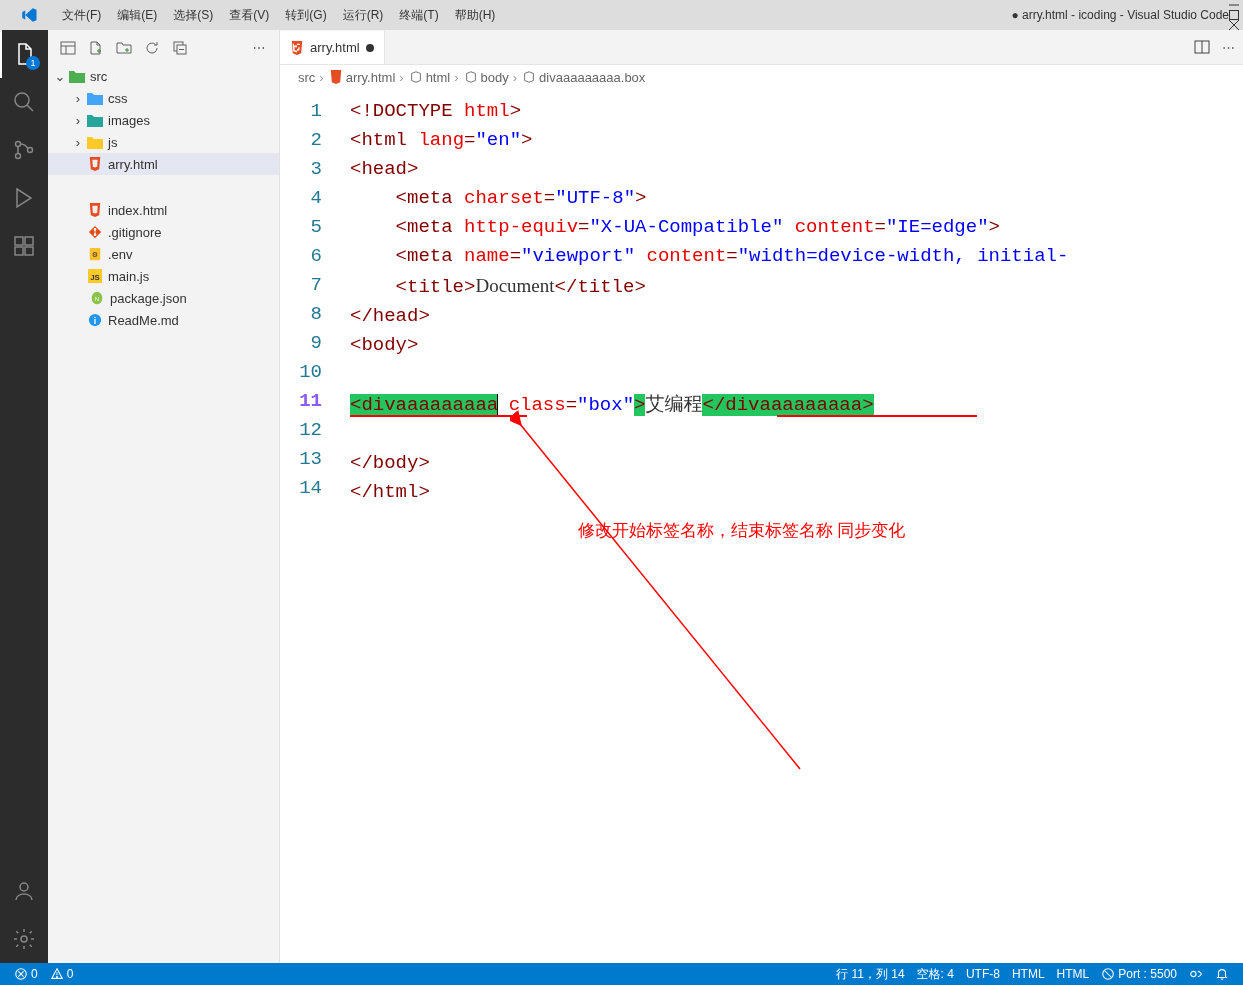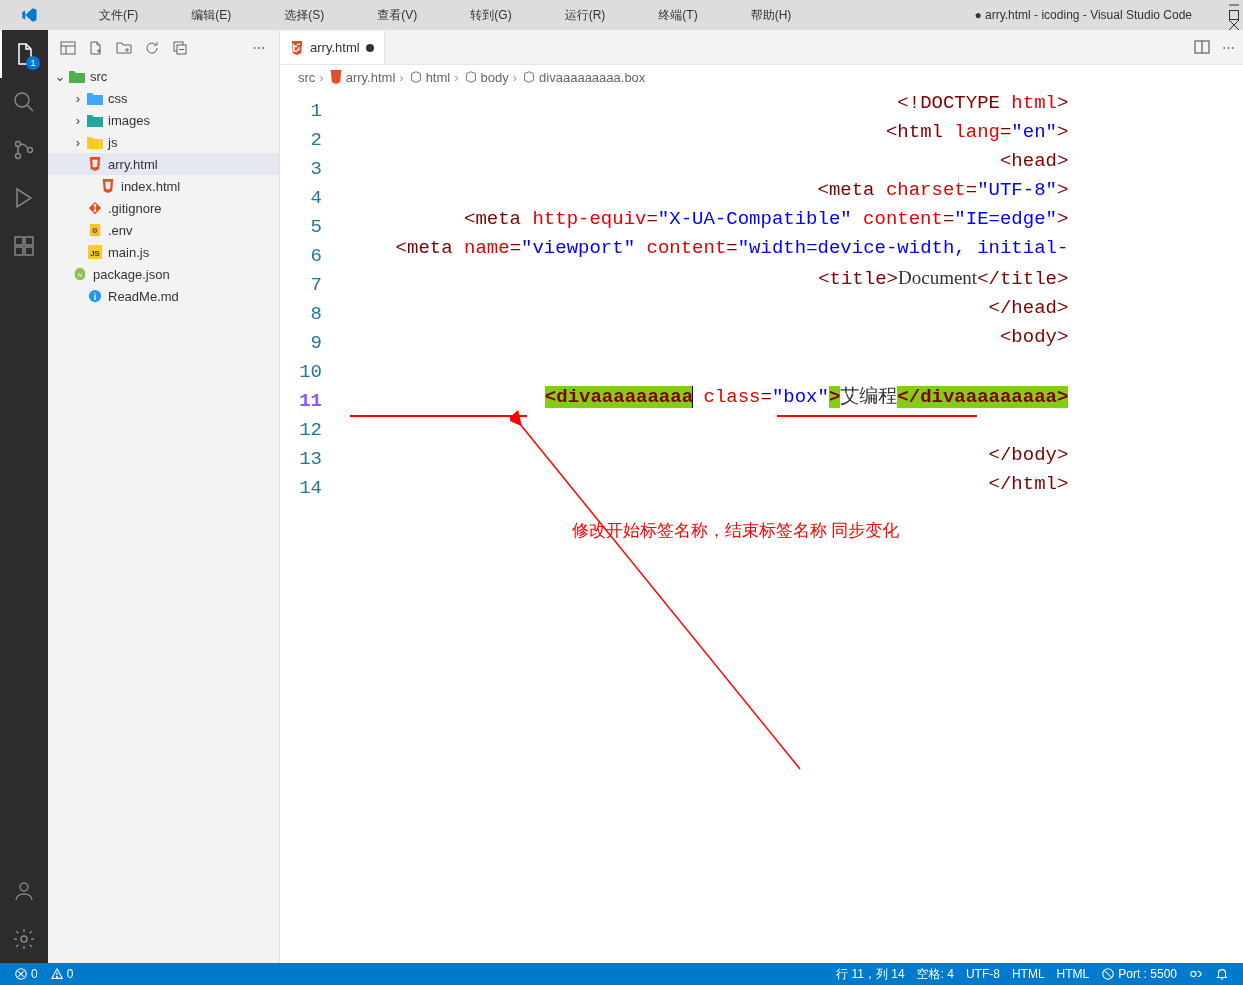--- a/index.html
+++ b/index.html
@@ -1,17 +1,17 @@
 <!DOCTYPE html>
 <html><head>
 <meta charset="utf-8">
 <style>
 * { margin: 0; padding: 0; box-sizing: border-box; }
 body { font-family: "Microsoft YaHei", "Segoe UI", sans-serif; font-size: 13px; background: #fff; overflow: hidden; width: 1243px; height: 985px; }
-.menubar { height: 30px; background: #dddddd; display: flex; align-items: center; padding: 0 4px; color: #333; font-size: 12px; gap: 37px; }
+.menubar { height: 30px; background: #dddddd; display: flex; align-items: center; padding: 0 4px; color: #333; font-size: 12px; }
 .menubar .menu-item { padding: 4px 8px; cursor: pointer; }
 .menubar .logo-area { width: 50px; display: flex; align-items: center; justify-content: center; }
 .main { display: flex; height: calc(100% - 30px - 22px); }
 .activitybar { width: 48px; background: #2c2c2c; display: flex; flex-direction: column; }
 .activity-item { width: 48px; height: 48px; display: flex; align-items: center; justify-content: center; color: #858585; cursor: pointer; position: relative; }
 .activity-item.active { color: #fff; border-left: 2px solid #fff; }
 .activity-item .badge { position: absolute; bottom: 8px; right: 8px; background: #0078d4; color: #fff; font-size: 9px; border-radius: 8px; min-width: 14px; height: 14px; display: flex; align-items: center; justify-content: center; padding: 0 3px; }
 .activity-bottom { margin-top: auto; }
 .sidebar { width: 232px; background: #f3f3f3; display: flex; flex-direction: column; border-right: 1px solid #e0e0e0; }
 .sidebar-header { height: 35px; display: flex; align-items: center; padding: 0 12px; gap: 12px; color: #6f6f6f; }
@@ -27,29 +27,29 @@
 .tab { display: flex; align-items: center; padding: 0 10px; background: #fff; border-right: 1px solid #e5e5e5; gap: 6px; font-size: 13px; color: #333; border-top: 1px solid #f3f3f3; }
 .tab .dirty { width: 8px; height: 8px; background: #333; border-radius: 50%; }
 .tab-actions { margin-left: auto; display: flex; align-items: center; padding: 0 8px; gap: 12px; color: #424242; }
 .breadcrumbs { height: 24px; display: flex; align-items: center; padding: 0 18px; font-size: 13px; color: #666; gap: 2px; }
 .breadcrumbs .bc-sep { color: #999; margin: 0 2px; }
 .breadcrumbs .bc-icon { width: 16px; height: 16px; display: inline-flex; align-items: center; justify-content: center; }
 .editor { flex: 1; position: relative; overflow: hidden; font-family: Consolas, "Courier New", monospace; font-size: 19px; line-height: 29px; }
 .gutter { position: absolute; left: 0; top: 8px; width: 60px; text-align: right; color: #237893; }
 .gutter .ln { padding-right: 18px; }
 .gutter .ln.current { color: #8b5cf6; font-weight: bold; }
-.code { position: absolute; left: 70px; top: 0; white-space: pre; color: #333; text-align: right; }
+.code { position: absolute; left: 70px; top: 8px; white-space: pre; color: #333; }
 .c-angle { color: #800000; }
 .c-tag { color: #800000; }
 .c-attr { color: #e50000; }
 .c-str { color: #0000ff; }
 .c-text { color: #333; font-family: Liberation Serif, serif; }
 .c-doctype { color: #800000; }
 .cursor { display: inline-block; width: 1px; height: 22px; background: #000; vertical-align: middle; margin: 0 -1px; }
-.sel-tag { background: #84cc16; font-weight: bold; }
+.sel-tag { background: #22c55e; }
 .red-underline { position: absolute; height: 2px; background: #ff0000; }
 .annotation-text { position: absolute; color: #ff0000; font-family: "SimSun", serif; font-size: 17px; }
 .scrollbar-v { position: absolute; right: 0; top: 0; width: 14px; height: 100%; background: transparent; }
 .statusbar { height: 22px; background: #007acc; color: #fff; display: flex; align-items: center; font-size: 12px; padding: 0 8px; }
 .statusbar .status-item { padding: 0 6px; display: flex; align-items: center; gap: 3px; height: 100%; }
 .statusbar .spacer { flex: 1; }
 svg { display: block; }
 .icon-html5 { color: #e44d26; }
 .icon-folder-src { color: #4caf50; }
 </style>
@@ -222,21 +222,21 @@
       <div id="files-container">
           <div class="tree-item active" style="padding-left: 38px;">
             <span class="file-icon">
               <svg width="14" height="14" viewBox="0 0 16 16">
                 <path fill="#e44d26" d="M2 0l1.2 14L8 16l4.8-2L14 0z"></path>
                 <path fill="#fff" d="M5 3h6l-.5 8L8 12l-2.5-1L5 3z" opacity="0.9"></path>
               </svg>
             </span>
             <span>arry.html</span>
           </div>
-          <div class="tree-item" style="padding-left: 51px;">
+          <div class="tree-item" style="padding-left: 38px; margin-top: 24px;">
             <span class="file-icon">
               <svg width="14" height="14" viewBox="0 0 16 16">
                 <path fill="#e44d26" d="M2 0l1.2 14L8 16l4.8-2L14 0z"></path>
                 <path fill="#fff" d="M5 3h6l-.5 8L8 12l-2.5-1L5 3z" opacity="0.9"></path>
               </svg>
             </span>
             <span>index.html</span>
           </div>
           <div class="tree-item" style="padding-left: 38px;">
             <span class="file-icon">
@@ -260,21 +260,21 @@
           </div>
           <div class="tree-item" style="padding-left: 38px;">
             <span class="file-icon">
               <svg width="14" height="14" viewBox="0 0 16 16">
                 <rect fill="#ffca28" width="16" height="16" rx="1"></rect>
                 <text x="8" y="12" font-size="9" text-anchor="middle" fill="#333" font-weight="bold">JS</text>
               </svg>
             </span>
             <span>main.js</span>
           </div>
-          <div class="tree-item" style="padding-left: 23px;">
+          <div class="tree-item" style="padding-left: 40px;">
             <span class="file-icon">
               <svg width="14" height="14" viewBox="0 0 16 16">
                 <path fill="#8bc34a" d="M8 1c4 0 6 3 6 7s-2 7-6 7-6-3-6-7 2-7 6-7z"></path>
                 <text x="8" y="11" font-size="7" text-anchor="middle" fill="#fff">N</text>
               </svg>
             </span>
             <span>package.json</span>
           </div>
           <div class="tree-item" style="padding-left: 38px;">
             <span class="file-icon">
@@ -365,21 +365,21 @@
       <div class="red-underline" style="left:497px;top:326px;width:200px;"></div>
 
       <svg style="position:absolute;left:230px;top:320px;" width="300" height="370">
         <defs>
             <marker id="ah" markerWidth="10" markerHeight="10" refX="2" refY="5" orient="auto">
               <path d="M0 5 L10 0 L10 10 z" fill="#ff0000"></path>
             </marker>
           </defs>
         <line x1="290" y1="360" x2="10" y2="15" stroke="#ff0000" stroke-width="1.5" marker-end="url(#ah)"></line>
       </svg>
-      <div class="annotation-text" style="left:292px;top:427px;">修改开始标签名称，结束标签名称 同步变化</div>
+      <div class="annotation-text" style="left:298px;top:427px;">修改开始标签名称，结束标签名称 同步变化</div>
       <div class="scrollbar-v"></div>
     </div>
   </div>
 </div>
 
 <div class="statusbar">
   <div class="status-item">
     <svg width="14" height="14" viewBox="0 0 16 16" stroke="#fff" fill="none" stroke-width="1.2">
         <circle cx="8" cy="8" r="6"></circle>
         <line x1="5" y1="5" x2="11" y2="11"></line>

